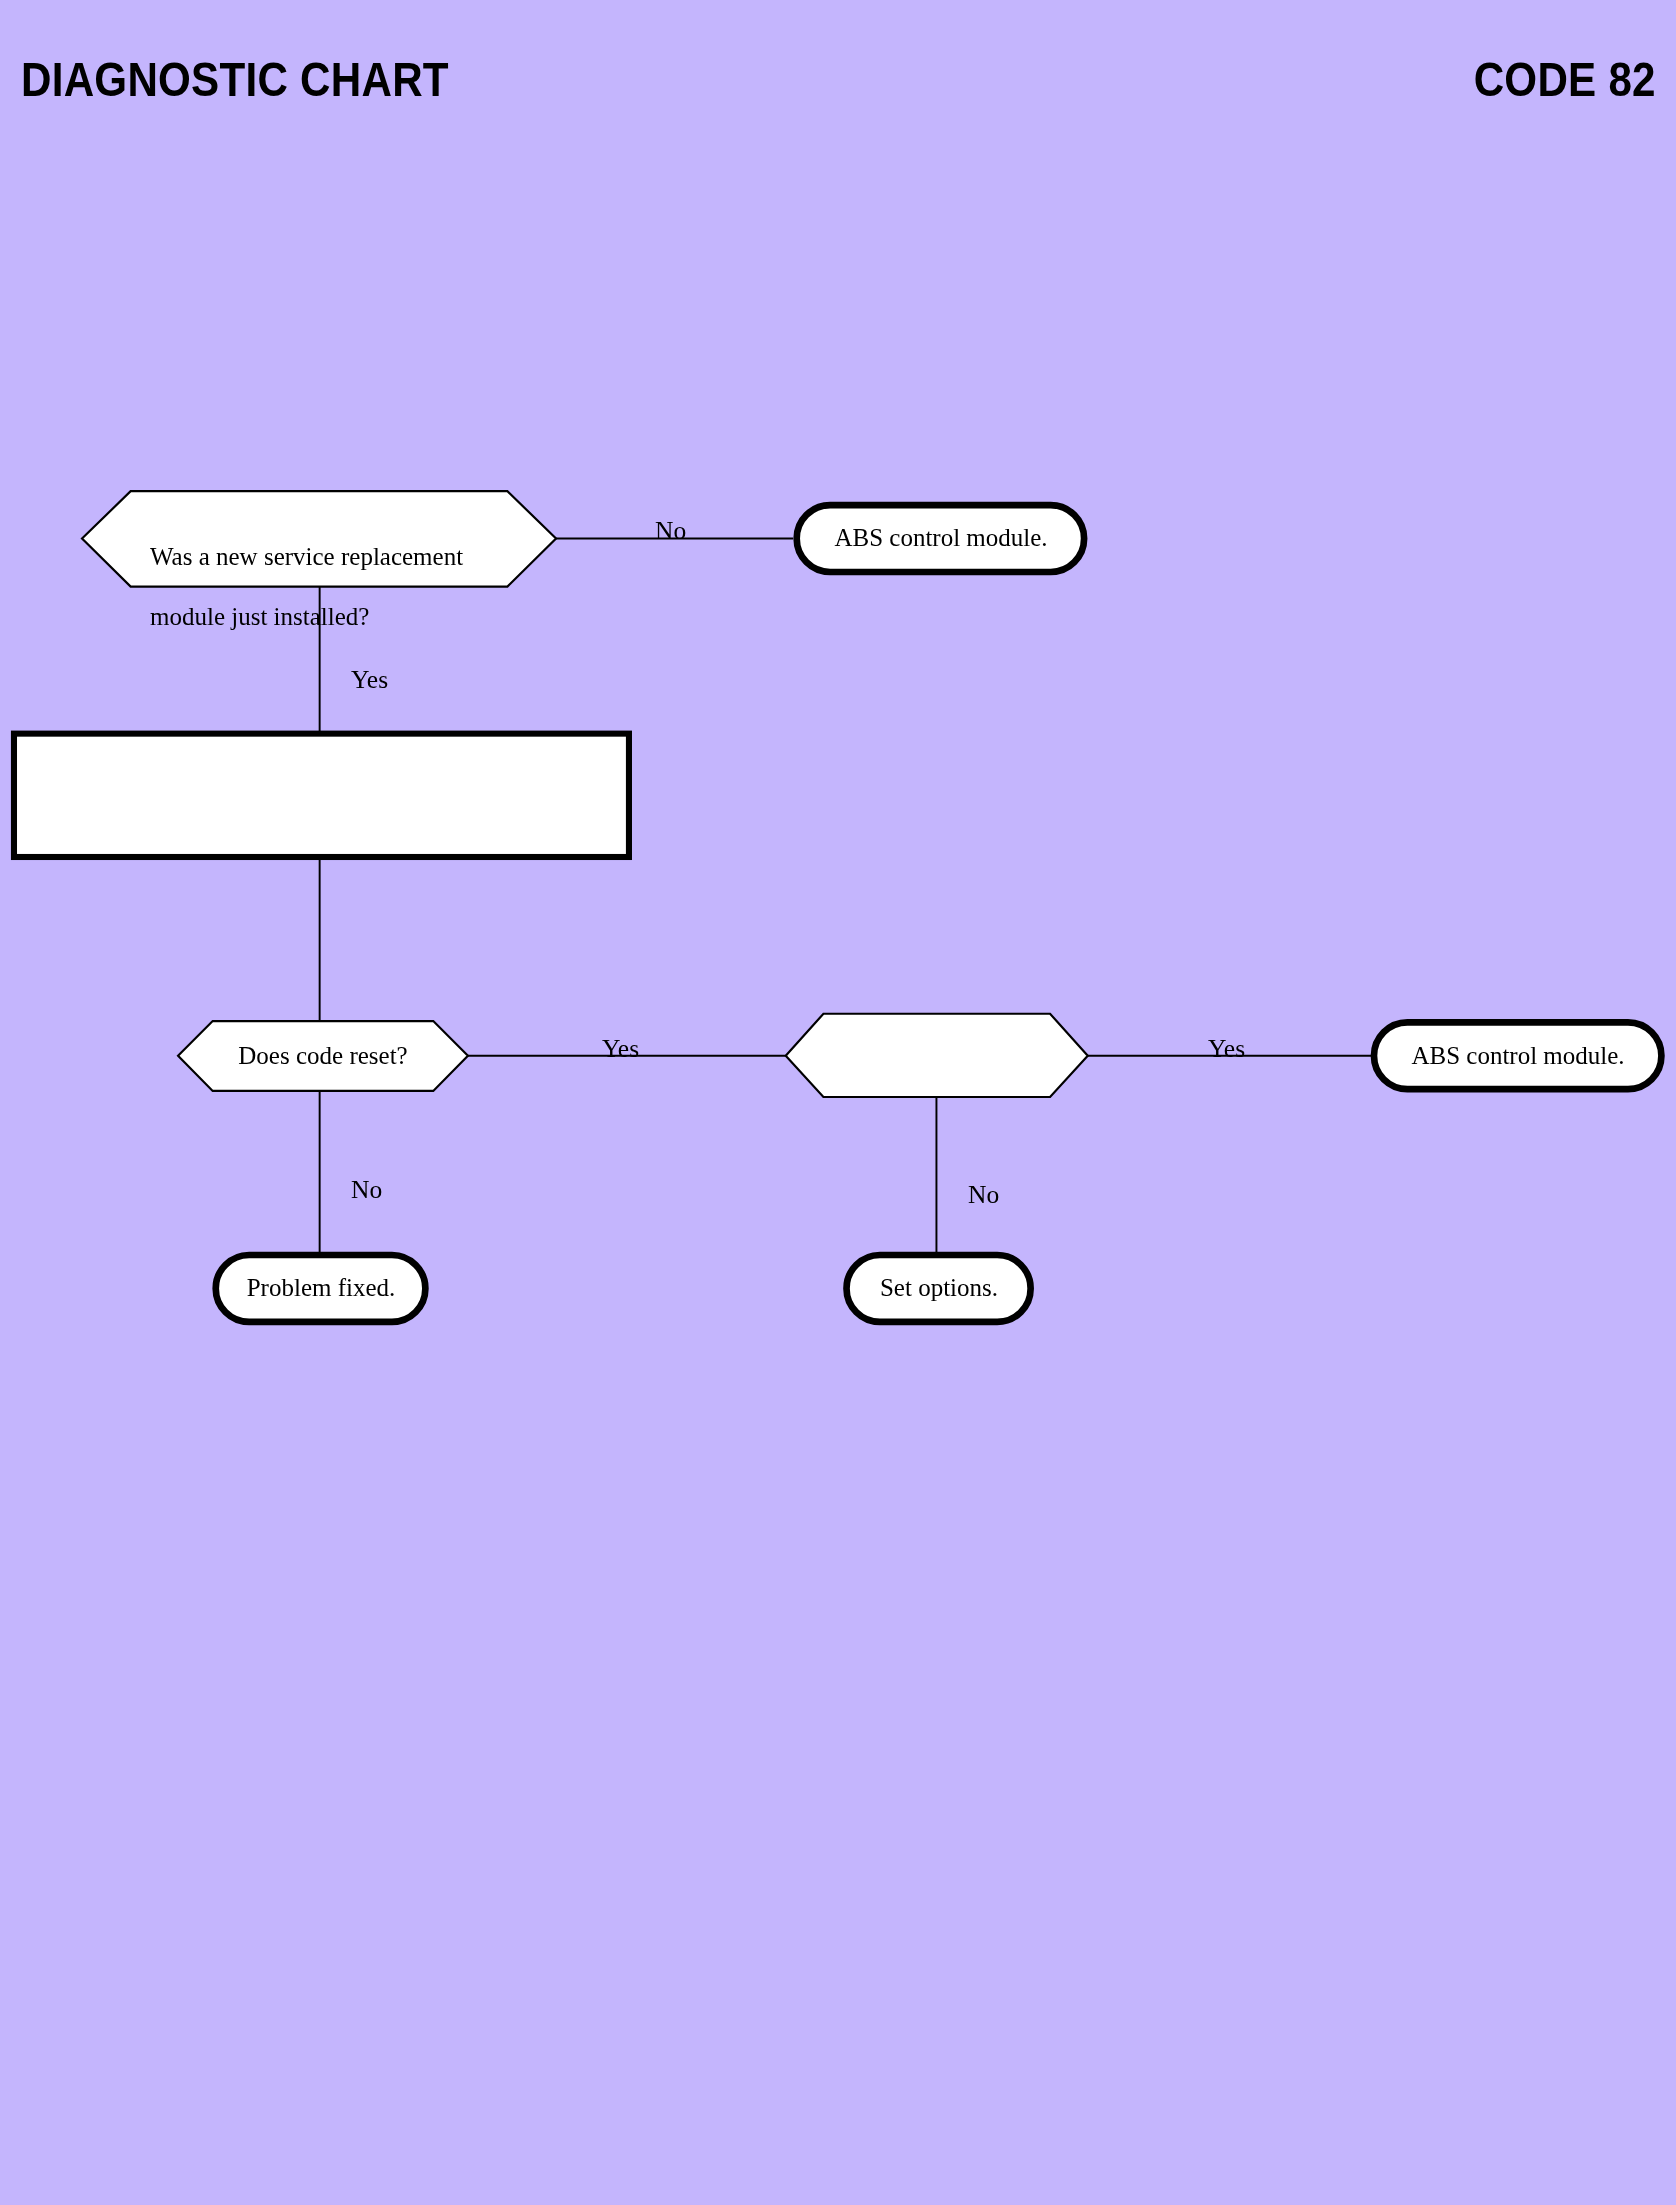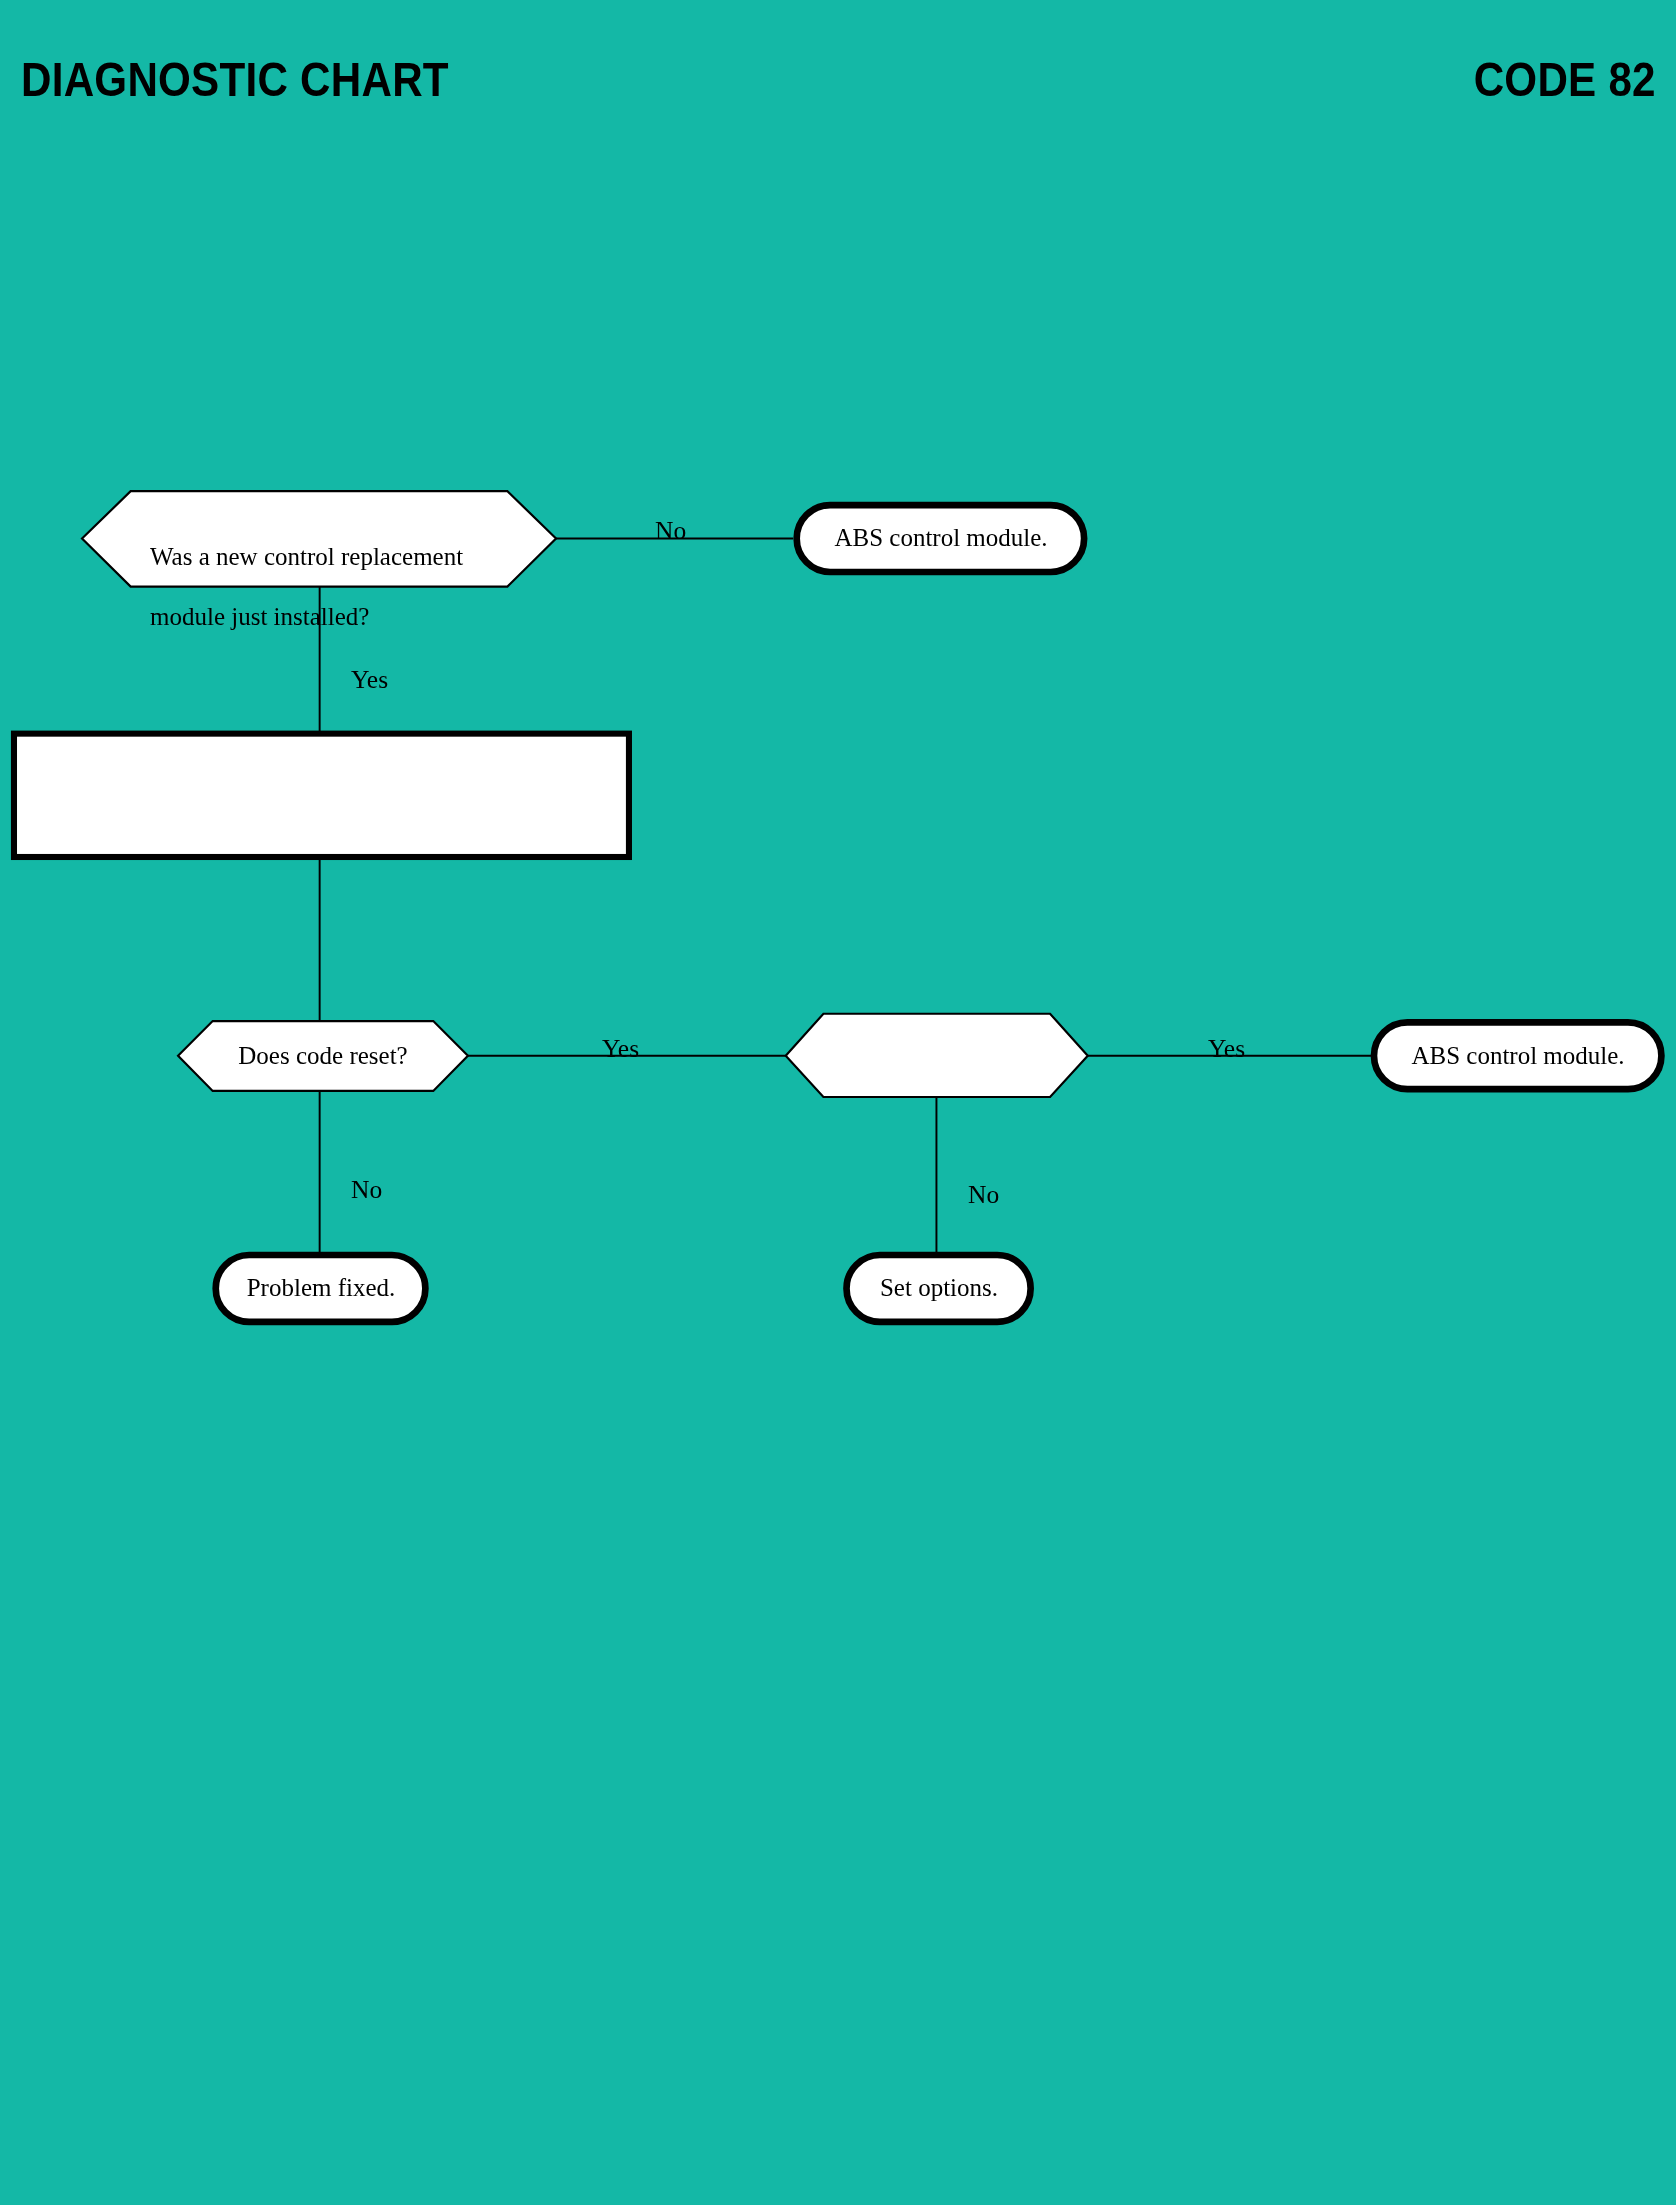--- a/index.html
+++ b/index.html
@@ -9,21 +9,21 @@
     background: #ffffff;
   }
   body {
     font-family: "Liberation Serif", "DejaVu Serif", serif;
     color: #000000;
   }
   #page {
     position: relative;
     width: 1676px;
     height: 2205px;
-    background: #14b8a6;
+    background: #c4b5fd;
     overflow: hidden;
   }
 
   
   .header {
     position: absolute;
     left: 0;
     top: 49px;
     width: 1676px;
     height: 73px;
@@ -179,21 +179,21 @@
     <rect class="termshape" x="1311" y="831" width="473" height="110" rx="55" ry="55"></rect>
 
     <rect class="termshape" x="2261" y="1682" width="473" height="110" rx="55" ry="55"></rect>
 
     <rect class="termshape" x="355" y="2065" width="345" height="110" rx="55" ry="55"></rect>
 
     <rect class="termshape" x="1393" y="2065" width="303" height="110" rx="55" ry="55"></rect>
   </svg>
 
   <div class="node-text hex-text" style="left:150px; top:512px; width:377px;">
-    <div>Was a new control replacement</div>
+    <div>Was a new service replacement</div>
     <div>module just installed?</div>
   </div>
 
   <div class="node-text term-text" style="left:178px; top:1041px; width:290px; height:30px;">Does code reset?</div>
 
 
 
   <div class="node-text term-text" style="left:797px; top:523px; width:288px; height:30px;">ABS control module.</div>
 
   <div class="node-text term-text" style="left:1374px; top:1041px; width:288px; height:30px;">ABS control module.</div>

